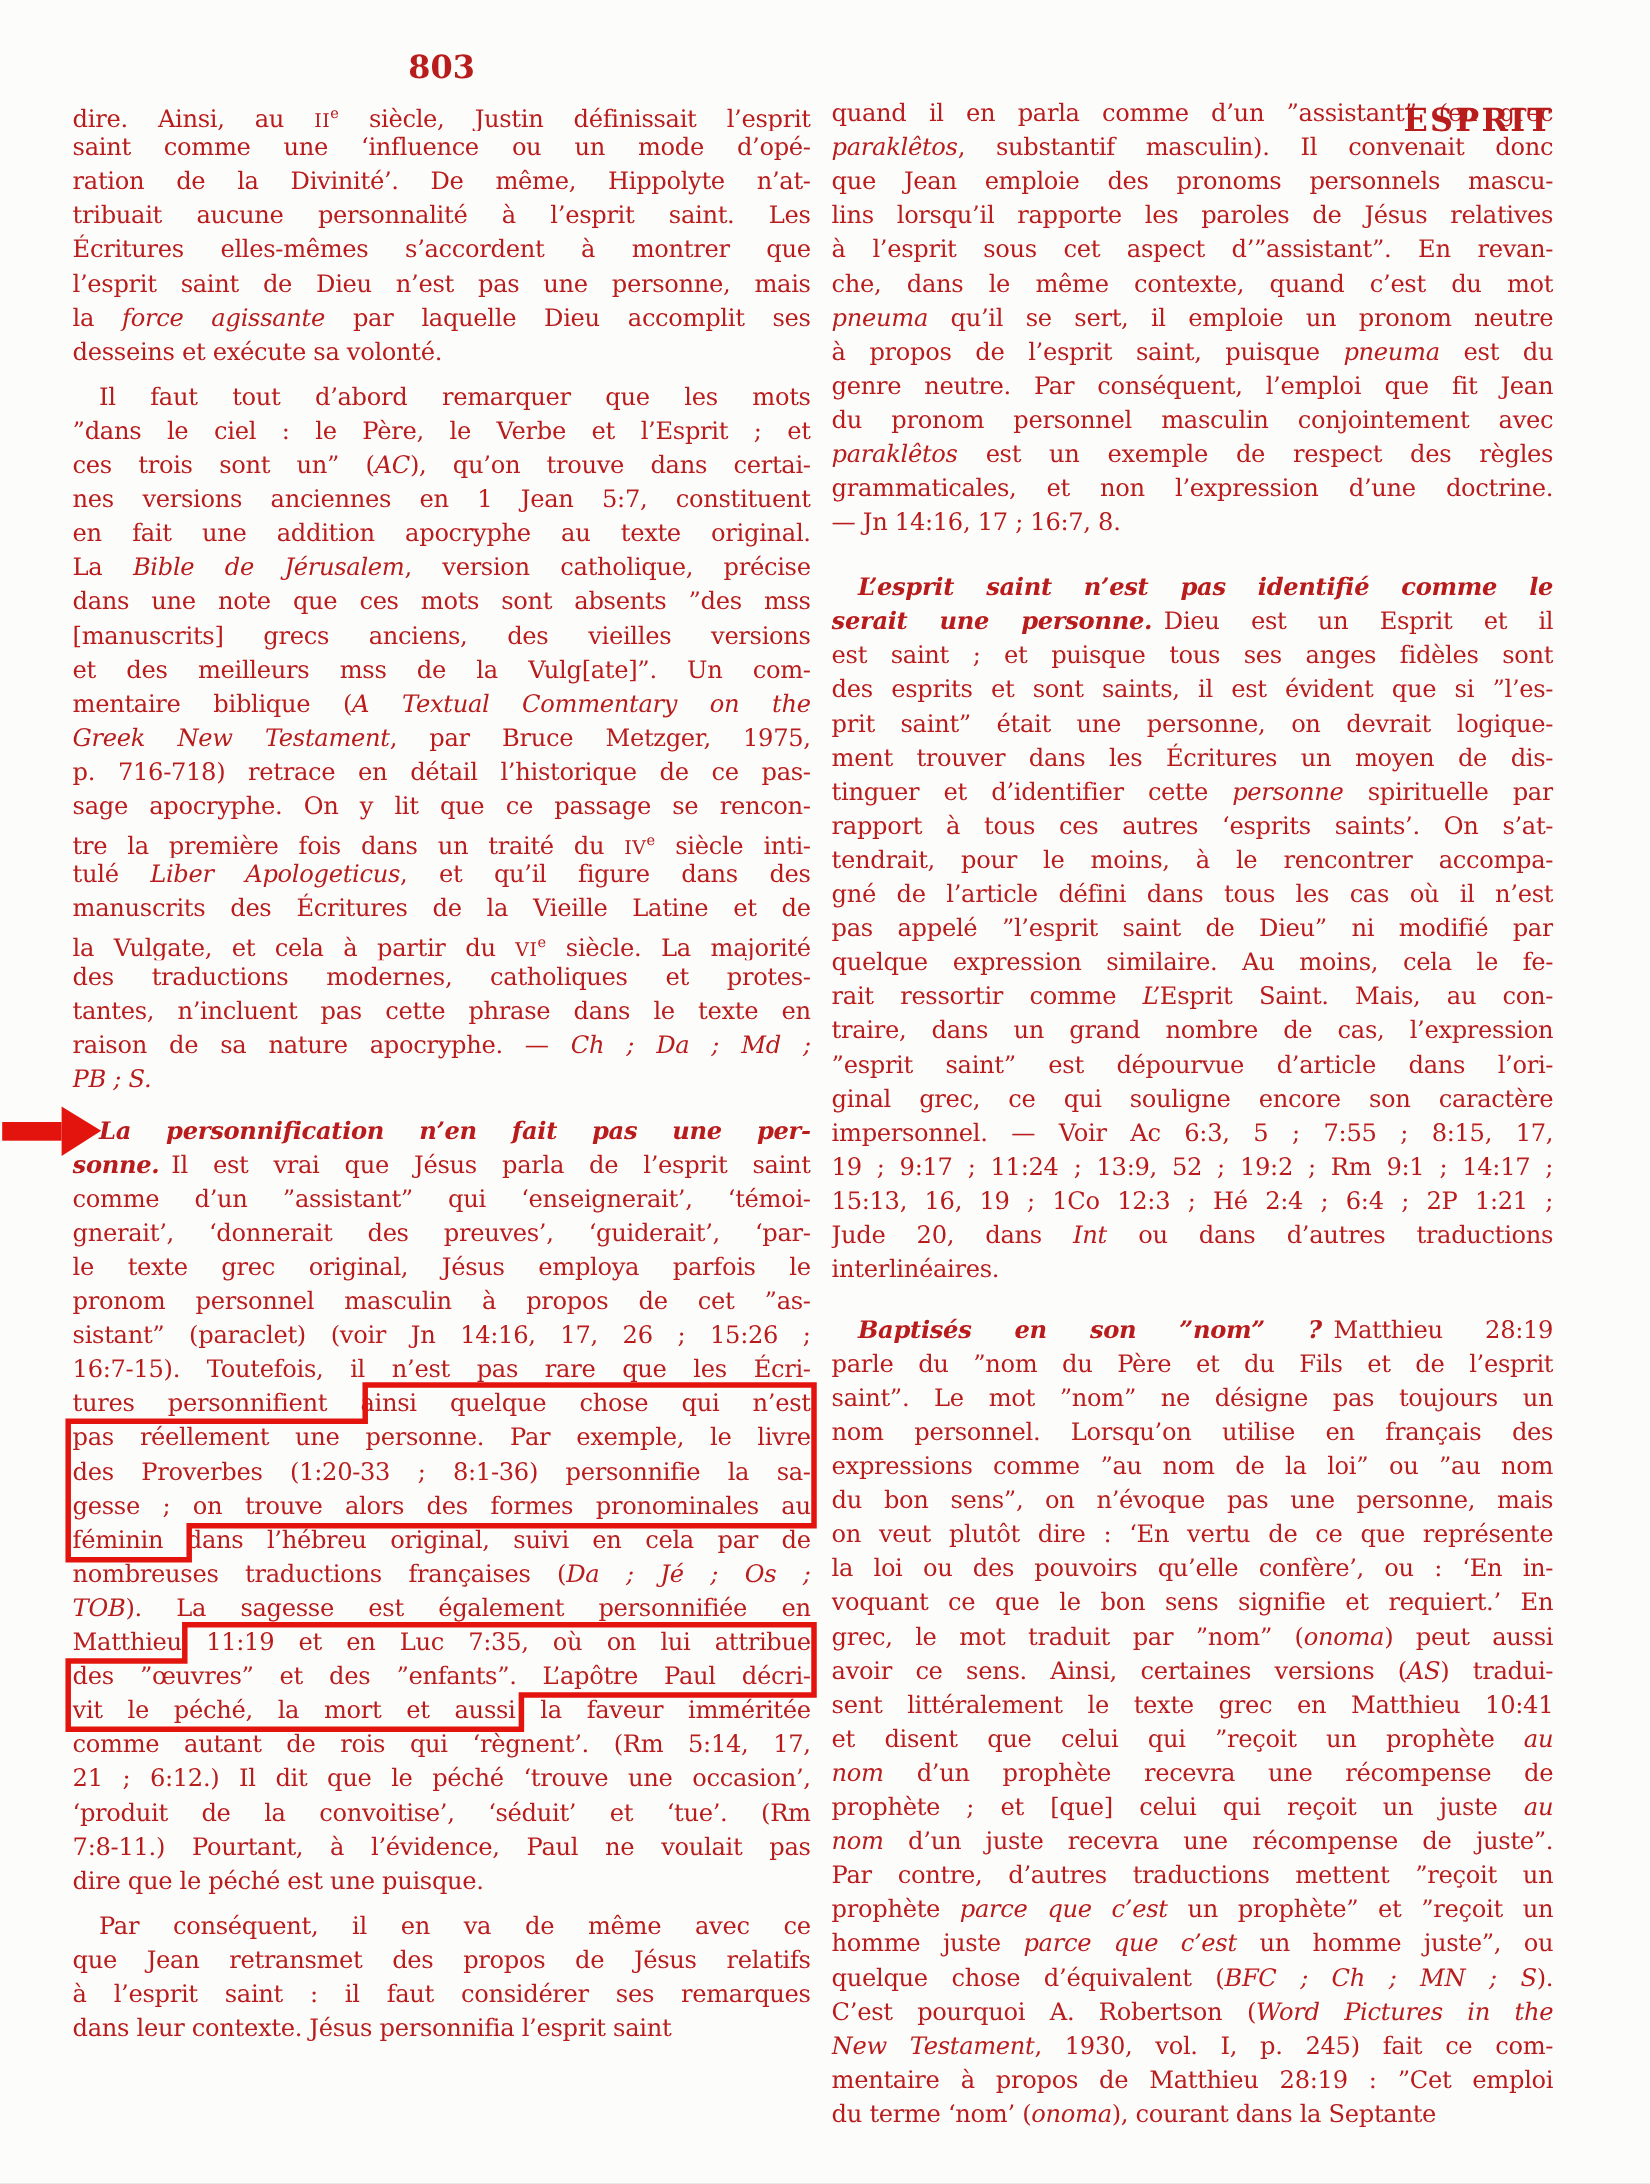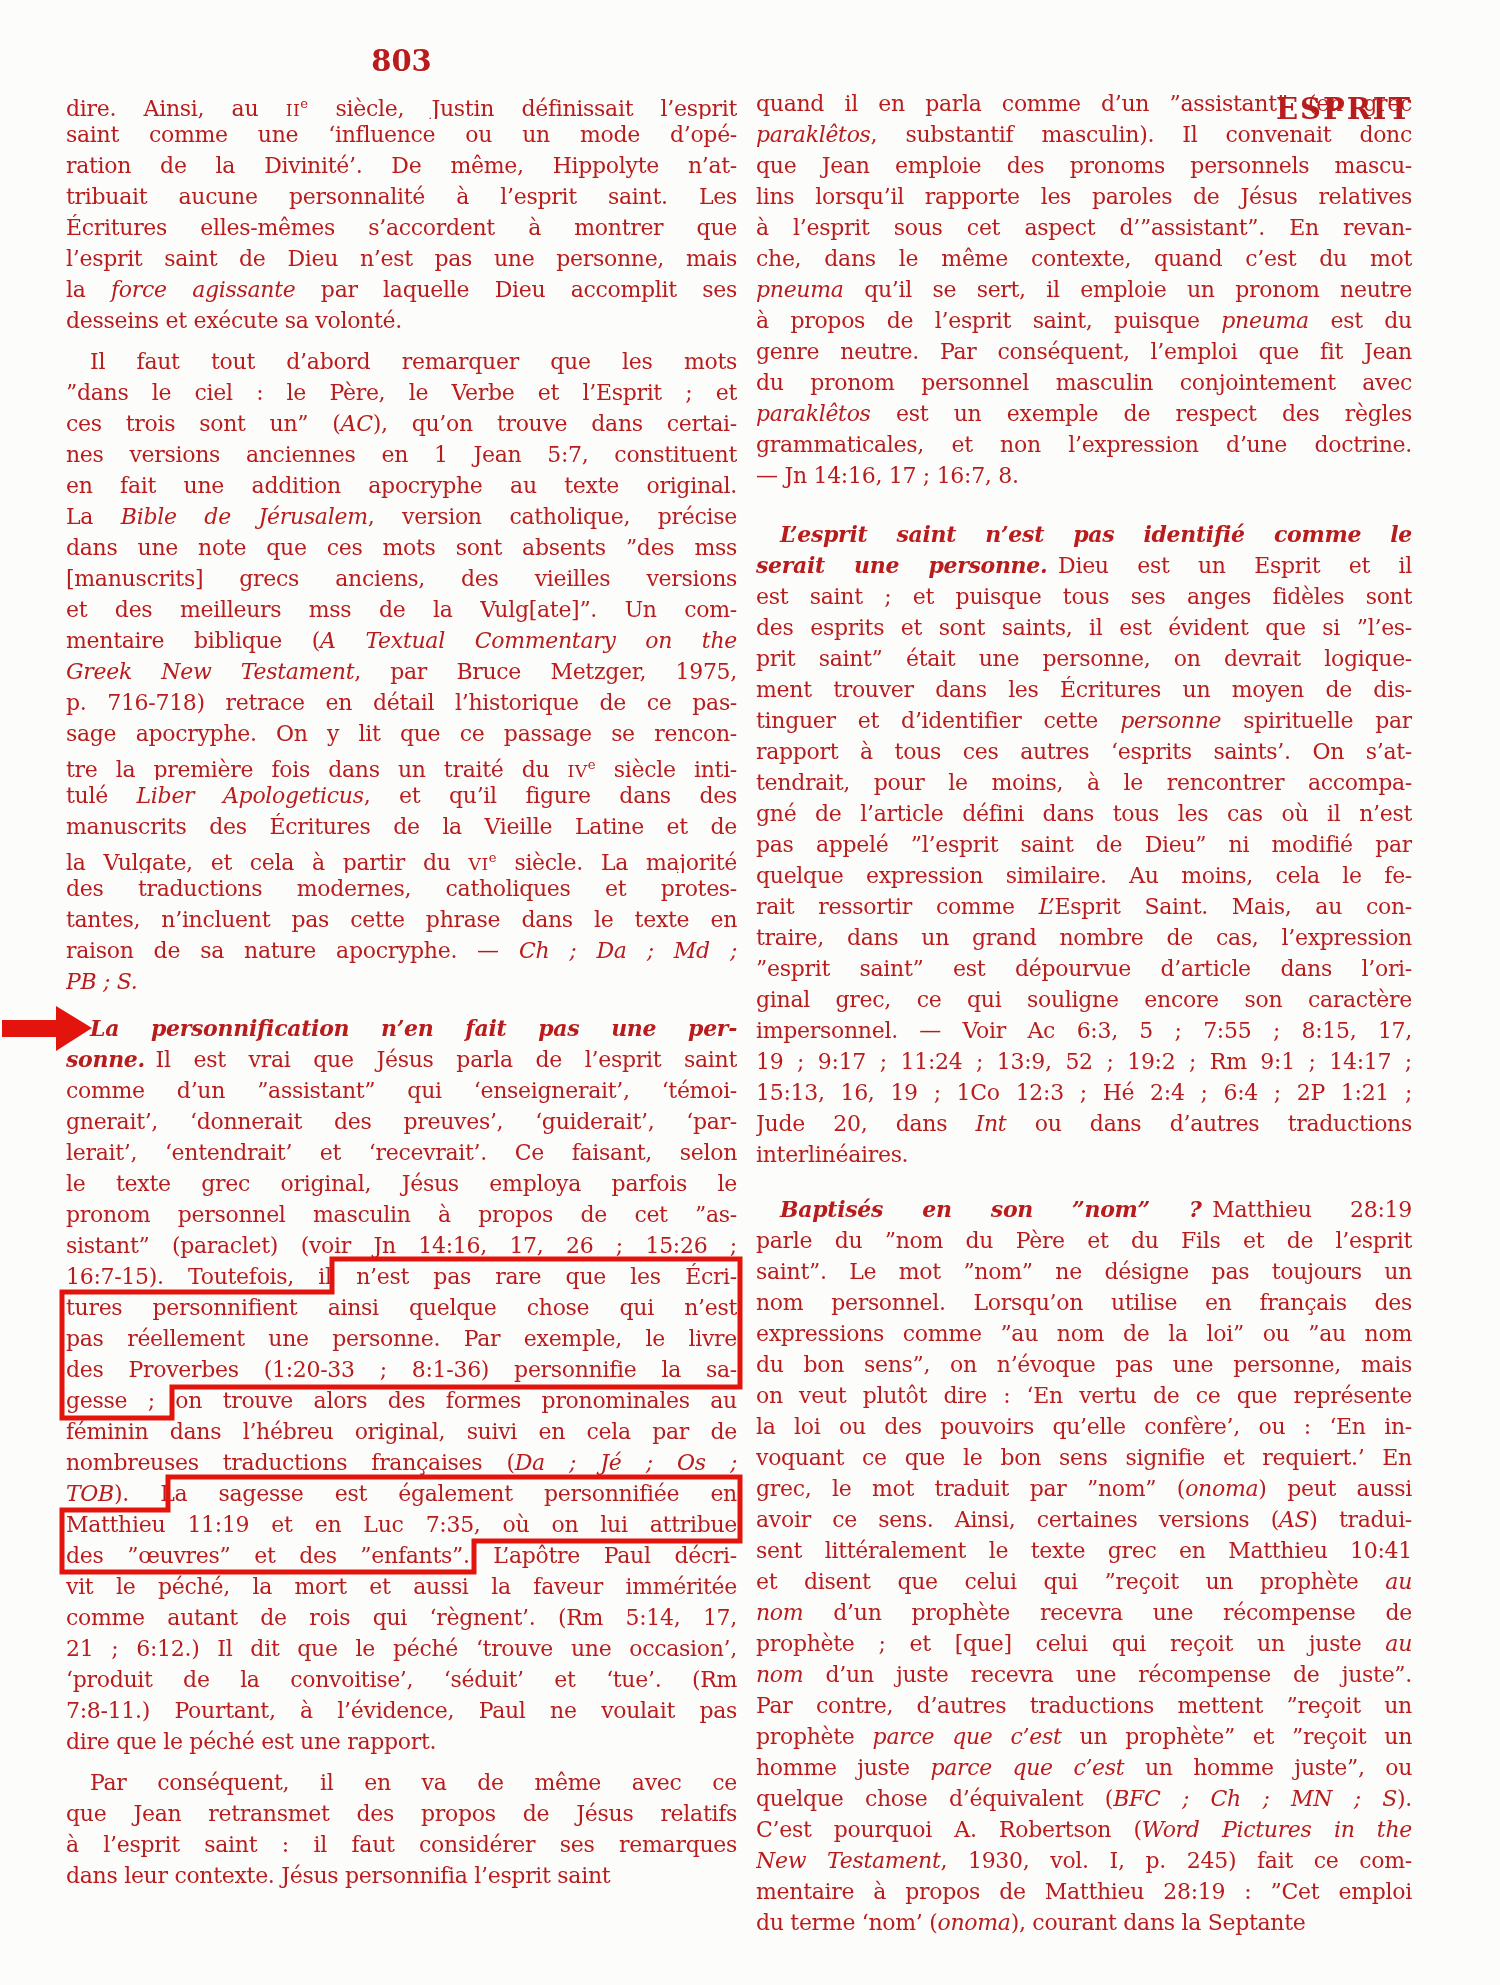--- a/index.html
+++ b/index.html
@@ -61,40 +61,39 @@
         <div class="line"><span>des traductions modernes, catholiques et protes-</span></div>
         <div class="line"><span>tantes, n’incluent pas cette phrase dans le texte en</span></div>
         <div class="line"><span>raison de sa nature apocryphe. — </span><span class="i">Ch ; Da ; Md ;</span></div>
         <div class="line last"><span class="i">PB ; S.</span></div>
       </div>
       <div class="para" style="margin-top: 16px;">
         <div class="line ind"><span class="bi">La personnification n’en fait pas une per-</span></div>
         <div class="line"><span class="bi">sonne.</span><span> Il est vrai que Jésus parla de l’esprit saint</span></div>
         <div class="line"><span>comme d’un ”assistant” qui ‘enseignerait’, ‘témoi-</span></div>
         <div class="line"><span>gnerait’, ‘donnerait des preuves’, ‘guiderait’, ‘par-</span></div>
-        <div class="line"><span>lerait’, ‘entendrait’ et ‘recevrait’. Ce faisant, selon</span></div>
         <div class="line"><span>le texte grec original, Jésus employa parfois le</span></div>
         <div class="line"><span>pronom personnel masculin à propos de cet ”as-</span></div>
         <div class="line"><span>sistant” (paraclet) (voir Jn 14:16, 17, 26 ; 15:26 ;</span></div>
         <div class="line"><span>16:7-15). Toutefois, il n’est pas rare que les Écri-</span></div>
         <div class="line"><span>tures personnifient ainsi quelque chose qui n’est</span></div>
         <div class="line"><span>pas réellement une personne. Par exemple, le livre</span></div>
         <div class="line"><span>des Proverbes (1:20-33 ; 8:1-36) personnifie la sa-</span></div>
         <div class="line"><span>gesse ; on trouve alors des formes pronominales au</span></div>
         <div class="line"><span>féminin dans l’hébreu original, suivi en cela par de</span></div>
         <div class="line"><span>nombreuses traductions françaises (</span><span class="i">Da ; Jé ; Os ;</span></div>
         <div class="line"><span class="i">TOB</span><span>). La sagesse est également personnifiée en</span></div>
         <div class="line"><span>Matthieu 11:19 et en Luc 7:35, où on lui attribue</span></div>
         <div class="line"><span>des ”œuvres” et des ”enfants”. L’apôtre Paul décri-</span></div>
         <div class="line"><span>vit le péché, la mort et aussi la faveur imméritée</span></div>
         <div class="line"><span>comme autant de rois qui ‘règnent’. (Rm 5:14, 17,</span></div>
         <div class="line"><span>21 ; 6:12.) Il dit que le péché ‘trouve une occasion’,</span></div>
         <div class="line"><span>‘produit de la convoitise’, ‘séduit’ et ‘tue’. (Rm</span></div>
         <div class="line"><span>7:8-11.) Pourtant, à l’évidence, Paul ne voulait pas</span></div>
-        <div class="line last"><span>dire que le péché est une rapport.</span></div>
+        <div class="line last"><span>dire que le péché est une puisque.</span></div>
       </div>
       <div class="para" style="margin-top: 10px;">
         <div class="line ind"><span>Par conséquent, il en va de même avec ce</span></div>
         <div class="line"><span>que Jean retransmet des propos de Jésus relatifs</span></div>
         <div class="line"><span>à l’esprit saint : il faut considérer ses remarques</span></div>
         <div class="line last"><span>dans leur contexte. Jésus personnifia l’esprit saint</span></div>
       </div>
     </div>
   <div class="col col-right" id="col-right">
       <div class="para" style="margin-top: 0px;">

